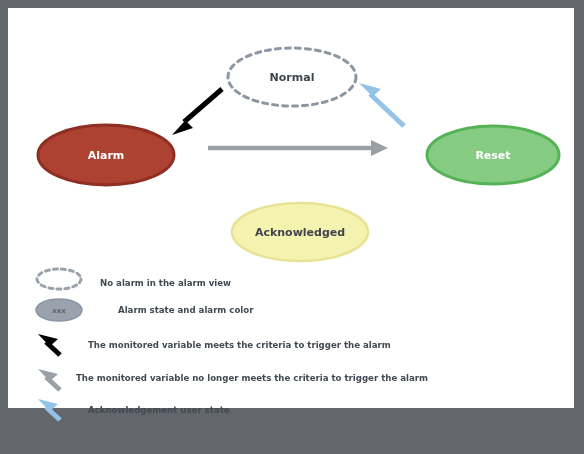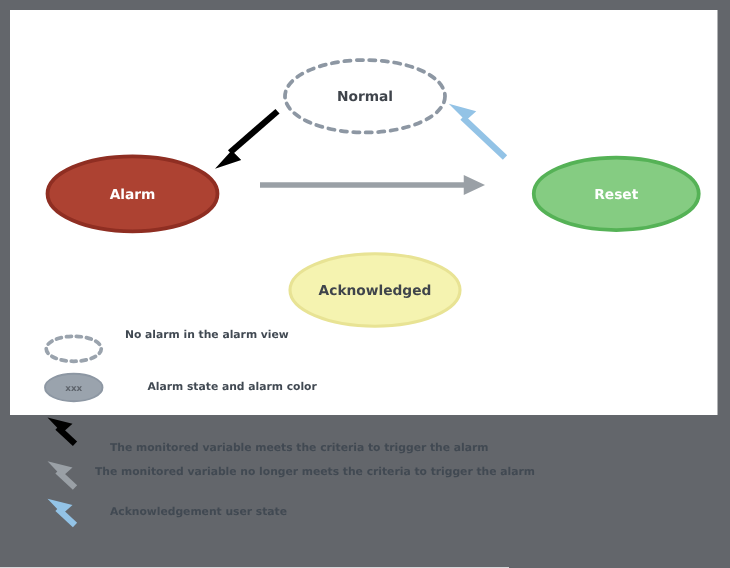--- a/index.html
+++ b/index.html
@@ -14,21 +14,21 @@
     background: #63666b;
     box-sizing: border-box;
     overflow: hidden;
     font-family: "DejaVu Sans", sans-serif;
   }
   #canvas {
     position: absolute;
     left: 8px;
     top: 8px;
     width: 566px;
-    height: 324px;
+    height: 400px;
     background: #ffffff;
   }
   #diagram-svg {
     position: absolute;
     left: 0;
     top: 0;
     width: 566px;
     height: 437px;
   }
   .node-label {
@@ -119,24 +119,24 @@
         <line x1="52" y1="382" x2="38" y2="369" stroke="#9aa0a6" stroke-width="5"></line>
         <polygon points="30,361 50,366 41,374 49,381" fill="#9aa0a6"></polygon>
       </g>
 
       <g>
         <line x1="52" y1="412" x2="38" y2="399" stroke="#93c3e6" stroke-width="5"></line>
         <polygon points="30,391 50,396 41,404 49,411" fill="#93c3e6"></polygon>
       </g>
     </svg>
 
-    <div class="legend-text" style="left:80px; top:256px;padding-left:12px;">No alarm in the alarm view</div>
+    <div class="legend-text" style="left:80px; top:271px;padding-left:12px;">No alarm in the alarm view</div>
 
     <div class="legend-text" style="left:80px; top:298px;margin-left:30px;">Alarm state and alarm color</div>
 
-    <div class="legend-text" style="left:80px; top:347px;">The monitored variable meets the criteria to trigger the alarm</div>
+    <div class="legend-text" style="left:80px; top:333px;">The monitored variable meets the criteria to trigger the alarm</div>
 
     <div class="legend-text" style="left:68px; top:366px;">The monitored variable no longer meets the criteria to trigger the alarm</div>
 
     <div class="legend-text" style="left:80px; top:398px;">Acknowledgement user state</div>
 
   </div>
 </div>
 
 </body></html>

